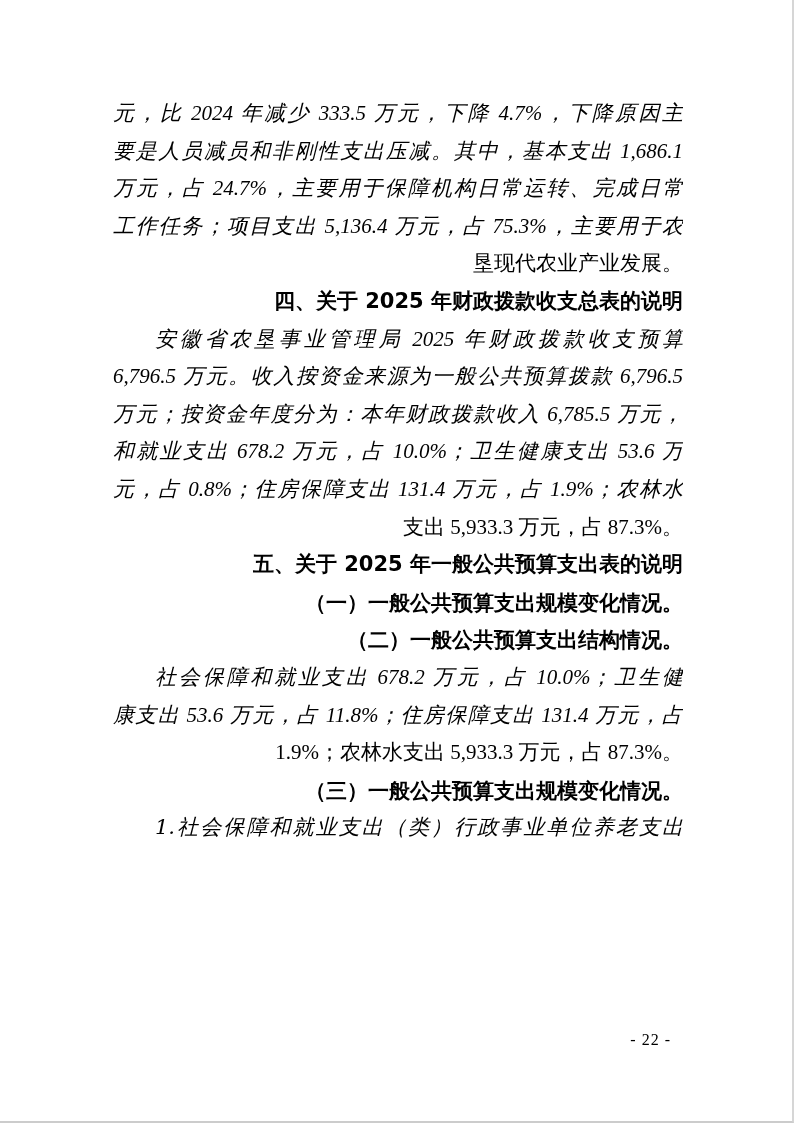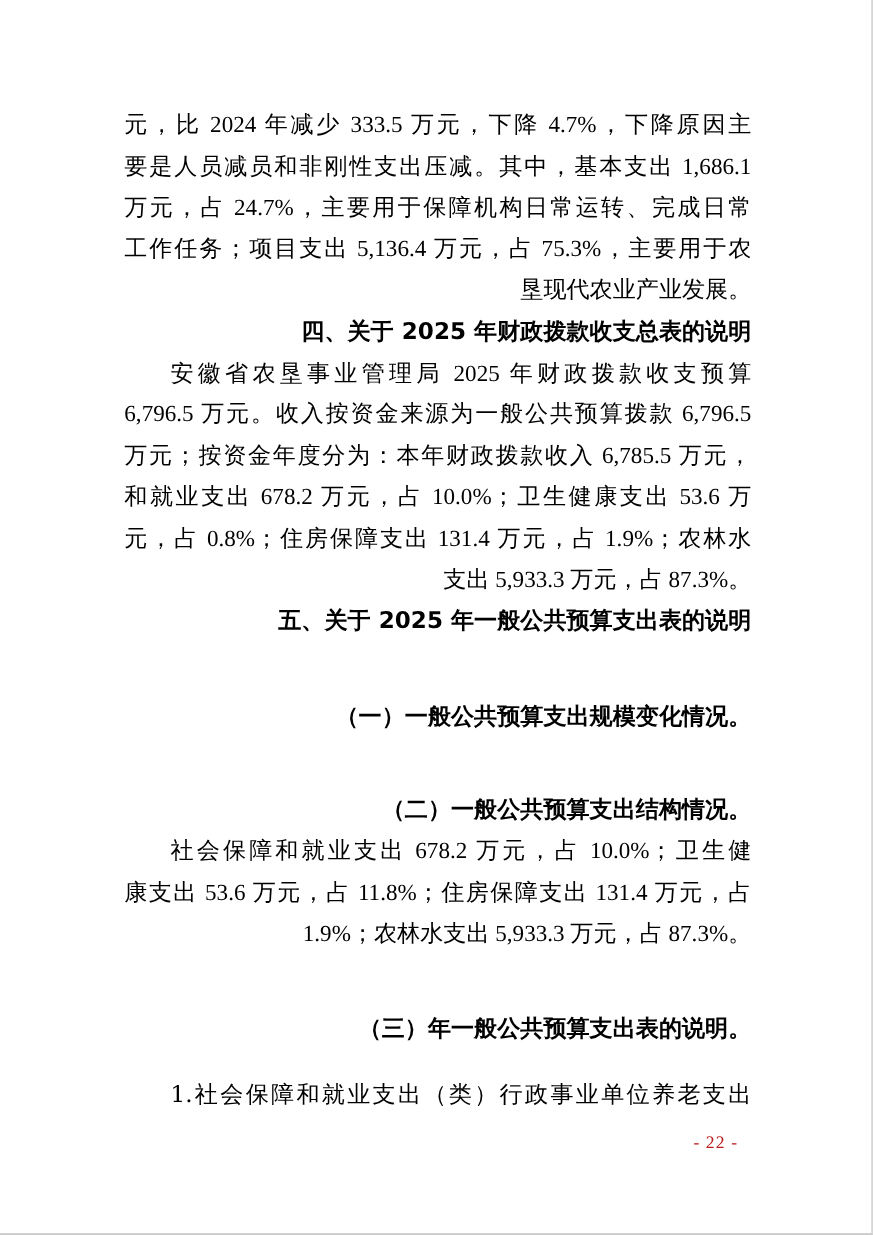--- a/index.html
+++ b/index.html
@@ -25,47 +25,46 @@
   .line {
     font-size: 21px;
     height: 37.6px;
     line-height: 37.6px;
     text-align: right;
     overflow: hidden;
   }
   .line.full {
     text-align: justify;
     text-align-last: justify;
+    font-style: italic;
     -moz-text-align-last: justify;
   }
   .block.indent .line:first-child { text-indent: 42px; }
   .block.style-body { font-family: "Liberation Serif", "DejaVu Serif", serif; font-weight: normal; }
   .block.style-heading-hei {
     font-family: "DejaVu Sans", "Liberation Sans", sans-serif;
     font-weight: bold;
   }
   .block.style-heading-kai {
     font-family: "DejaVu Serif", "Liberation Serif", serif;
     font-weight: bold;
-    margin-top: 48px;
   }
   .block.style-kaiti {
     font-family: "DejaVu Serif", "Liberation Serif", serif;
     font-weight: normal;
-    margin-top: 24px;
   }
   .page-number {
     position: absolute;
     top: 1030px;
     right: 121px;
     font-size: 16px;
     line-height: 20px;
     letter-spacing: 1px;
     font-family: "Liberation Serif", "DejaVu Serif", serif;
-    color: #b91c1c;
+    color: #000000;
   }
 </style>
 </head>
 <body>
 
 <div class="page">
   <div class="doc">
       <div class="block style-body">
         <div class="line full">元，比 2024 年减少 333.5 万元，下降 4.7%，下降原因主</div>
         <div class="line full">要是人员减员和非刚性支出压减。其中，基本支出 1,686.1</div>
@@ -92,20 +91,20 @@
       </div>
       <div class="block style-heading-kai indent">
         <div class="line">（二）一般公共预算支出结构情况。</div>
       </div>
       <div class="block style-body indent">
         <div class="line full">社会保障和就业支出 678.2 万元，占 10.0%；卫生健</div>
         <div class="line full">康支出 53.6 万元，占 11.8%；住房保障支出 131.4 万元，占</div>
         <div class="line">1.9%；农林水支出 5,933.3 万元，占 87.3%。</div>
       </div>
       <div class="block style-heading-kai indent">
-        <div class="line">（三）年一般公共预算支出表的说明。</div>
+        <div class="line">（三）一般公共预算支出规模变化情况。</div>
       </div>
       <div class="block style-kaiti indent">
         <div class="line full">1.社会保障和就业支出（类）行政事业单位养老支出</div>
       </div>
     </div>
   <div class="page-number">- 22 -</div>
 </div>
 
 </body></html>

